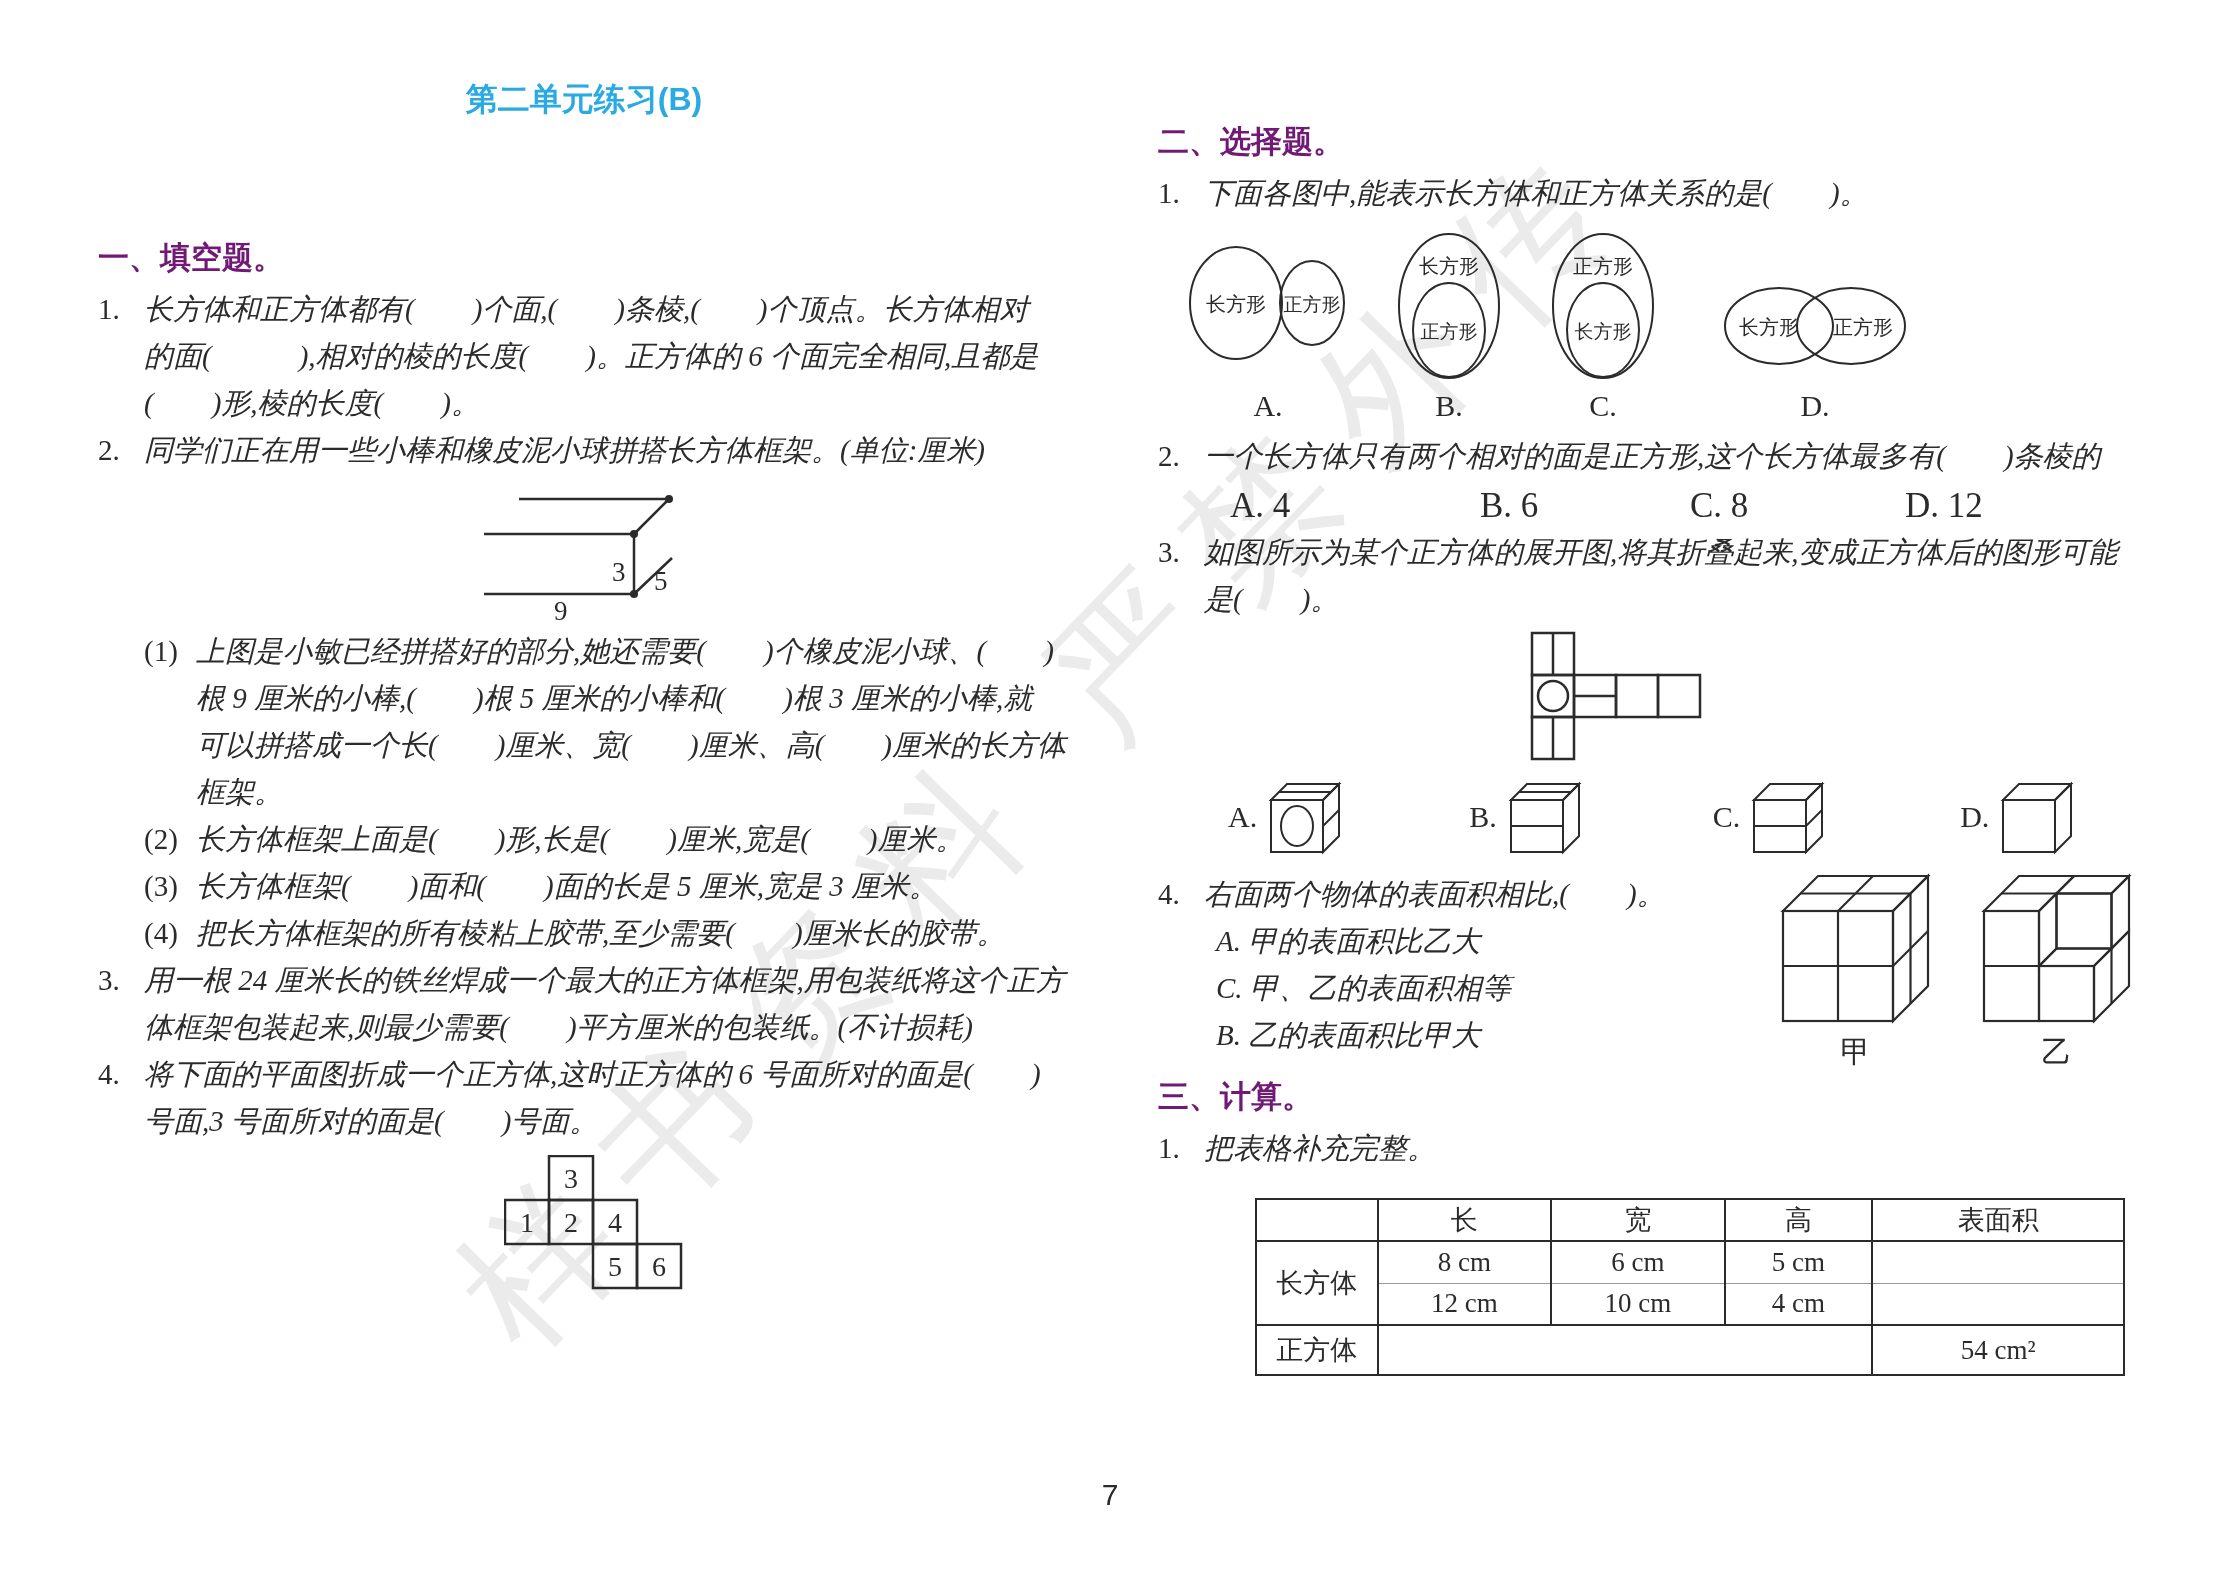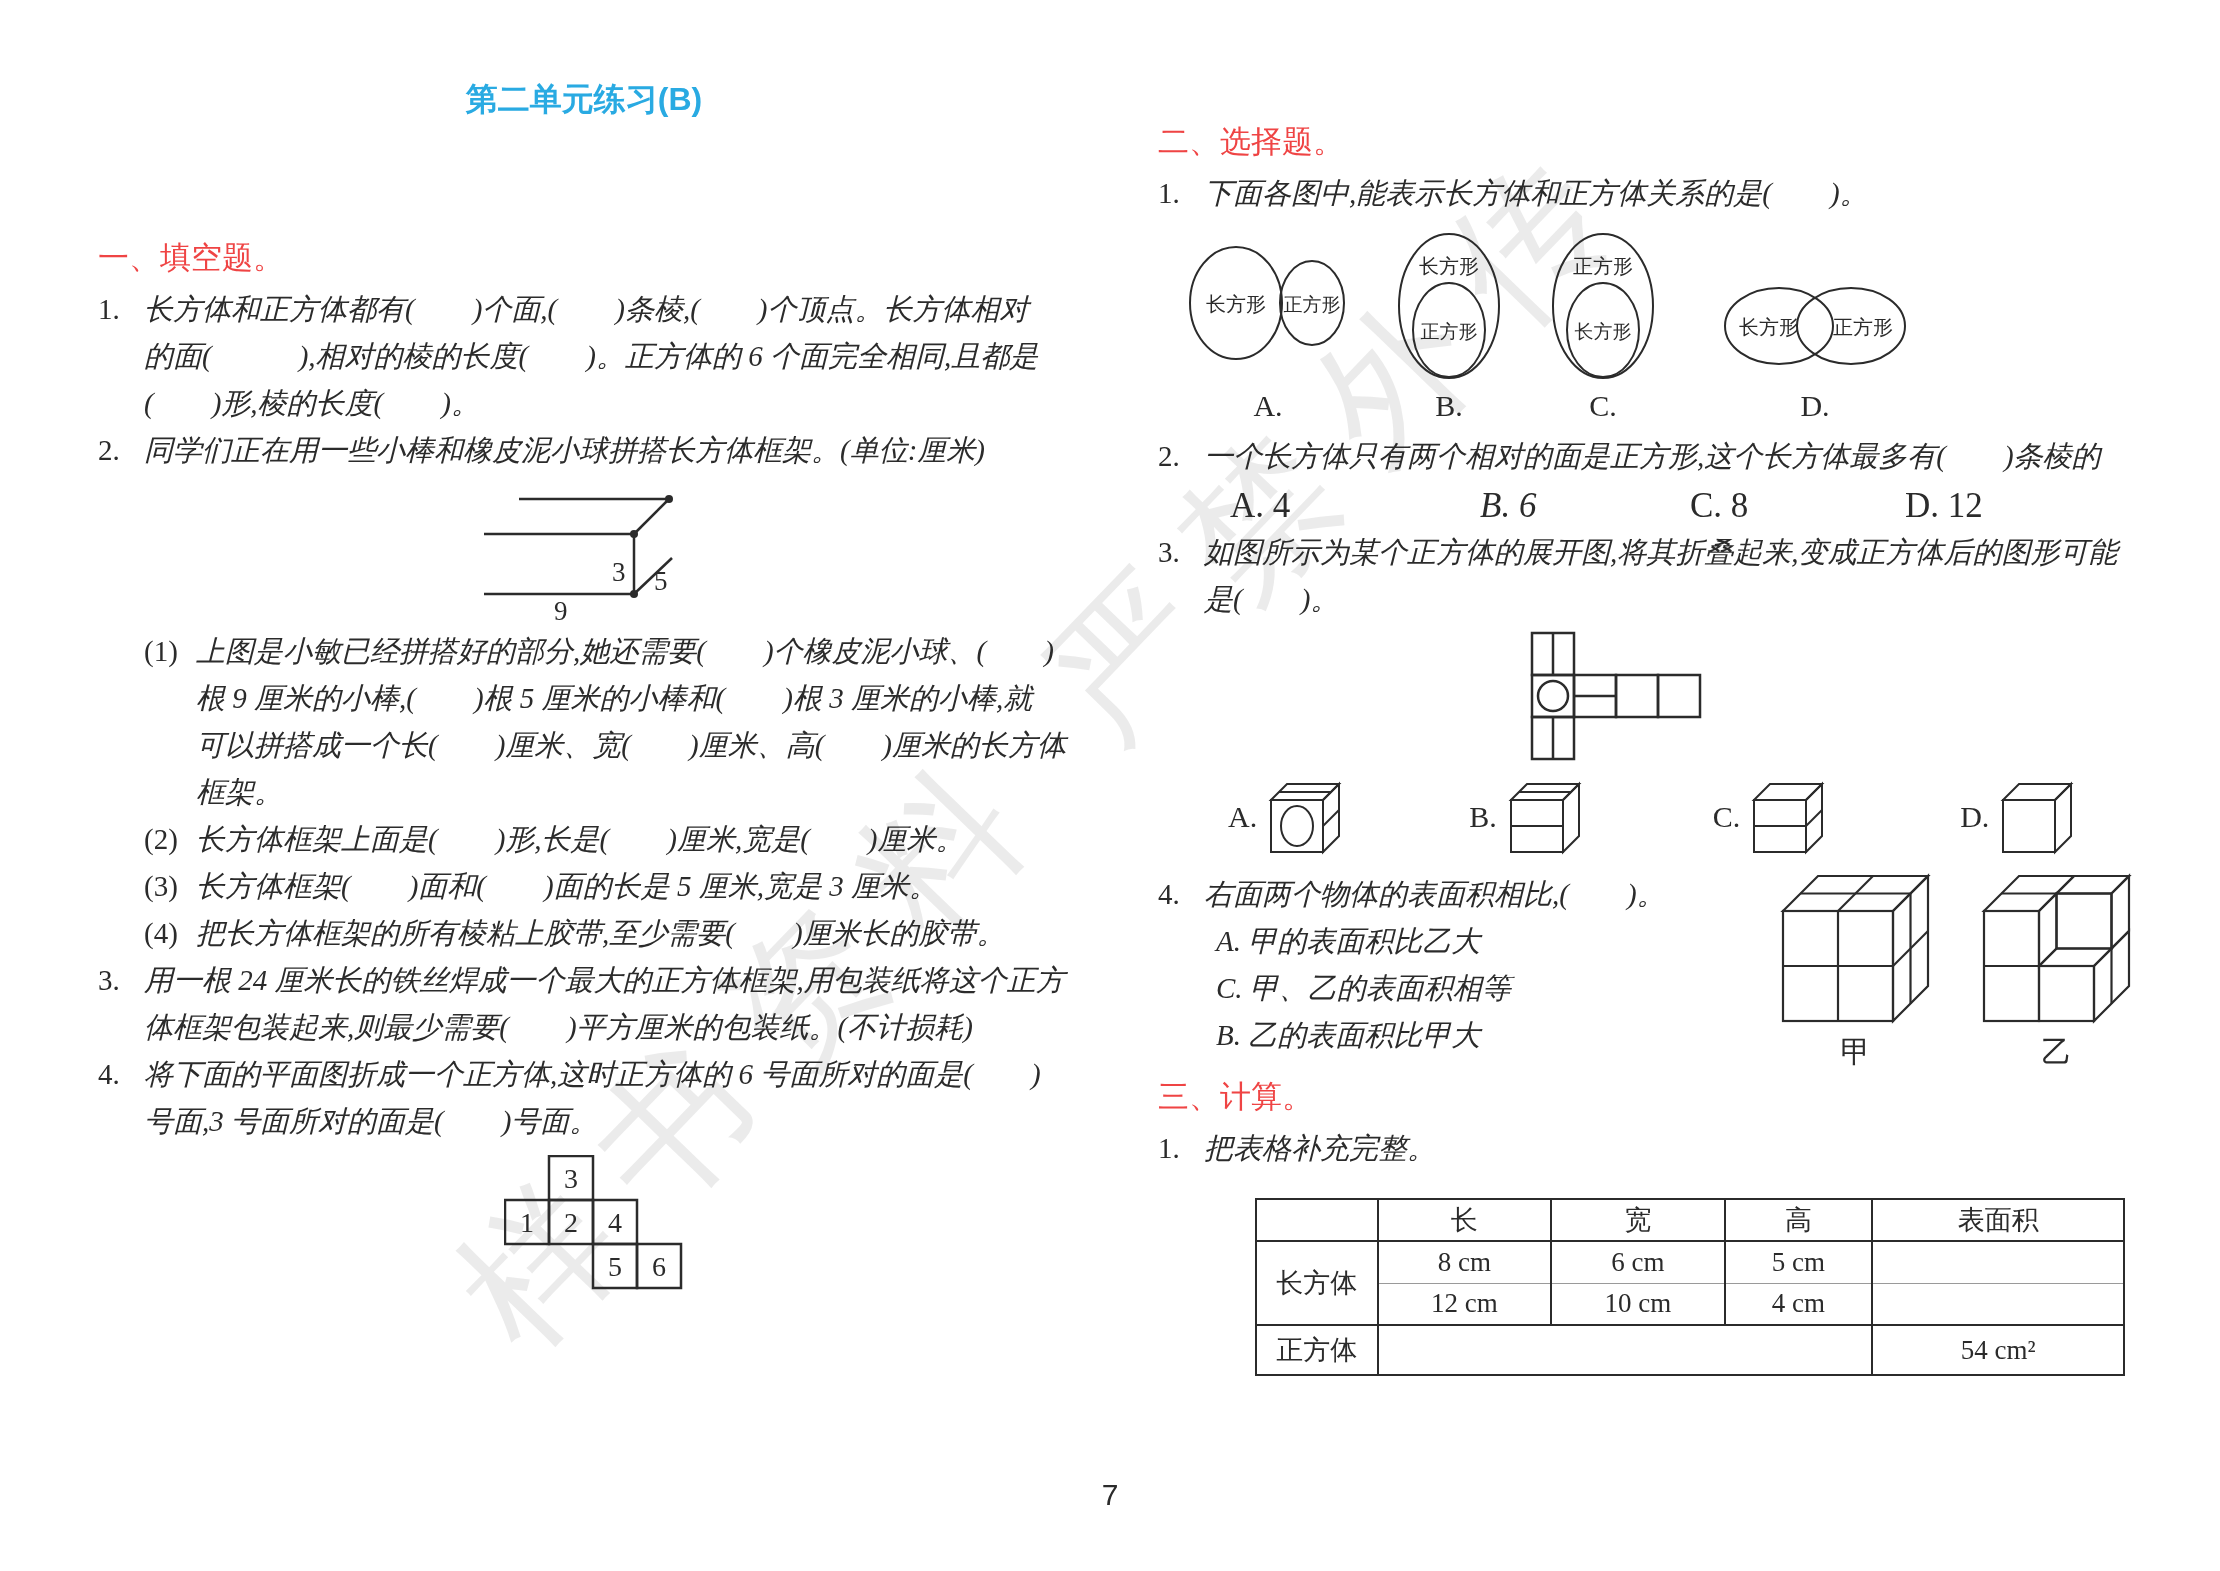--- a/index.html
+++ b/index.html
@@ -16,37 +16,37 @@
     font-family:"Liberation Serif","DejaVu Serif",serif; pointer-events:none;
   }
   .col { position:absolute; top:78px; }
   .col-left  { left:98px;  width:952px; }
   .col-right { left:1158px; width:975px; }
   .doc-title {
     font-family:"Liberation Sans","DejaVu Sans",sans-serif; font-weight:bold;
     font-size:32px; color:#29aae2; text-align:center; padding-left:20px;
   }
   .h-blue {
-    font-family:"Liberation Sans","DejaVu Sans",sans-serif; font-weight:normal;
-    font-size:31px; color:#ef4444; line-height:40px;
+    font-family:"Liberation Sans","DejaVu Sans",sans-serif; font-weight:bold;
+    font-size:31px; color:#701a75; line-height:40px;
   }
   .line { font-size:29px; line-height:47px; white-space:nowrap;font-style:italic; }
   .q { display:flex; align-items:flex-start; }
   .qnum  { flex:none; width:46px; font-size:29px; line-height:47px; }
   .qbody { flex:1; min-width:0; }
   .sub .qnum { width:52px; }
   .subs { margin-top:2px; }
   .fig-frame { margin:10px 0 4px 330px; display:block; }
   .fig-net-left { margin:10px 0 0 360px; display:block; }
   .circle-row { display:flex; align-items:flex-end; padding-left:30px; column-gap:48px; margin-top:14px; }
   .circle-opt { text-align:center; }
   .circle-opt .letter { font-size:30px; margin-top:4px; }
   .choices-row { display:flex; padding-left:72px; margin-top:2px; }
   .choices-row span { font-size:35px; line-height:47px; }
-  .cw1 { width:250px; } .cw2 { width:210px;font-style:italic; } .cw3 { width:215px; }
+  .cw1 { width:250px; } .cw2 { width:210px; } .cw3 { width:215px; }
   .fig-net-right { margin:8px 0 0 330px; display:block; }
   .cube-row { display:flex; align-items:center; padding-left:70px; column-gap:26px; margin-top:12px; }
   .cube-pair { display:flex; align-items:center; column-gap:6px; }
   .cube-pair .letter { font-size:30px; }
   .gap1 { margin-left:96px; } .gap2 { margin-left:100px; } .gap3 { margin-left:104px; }
   .q4-block { position:relative; margin-top:12px; min-height:200px; }
   .q4-figs { position:absolute; left:620px; top:0; display:flex; column-gap:46px; }
   .q4-fig { text-align:center; }
   .q4-fig .cap { font-size:30px; margin-top:2px; }
   .calc-table {

